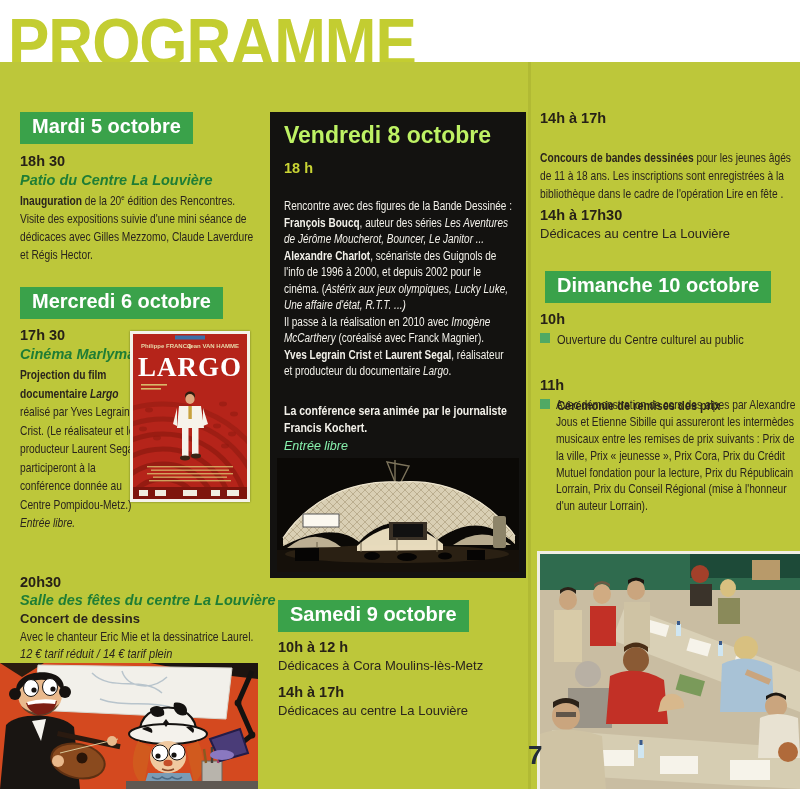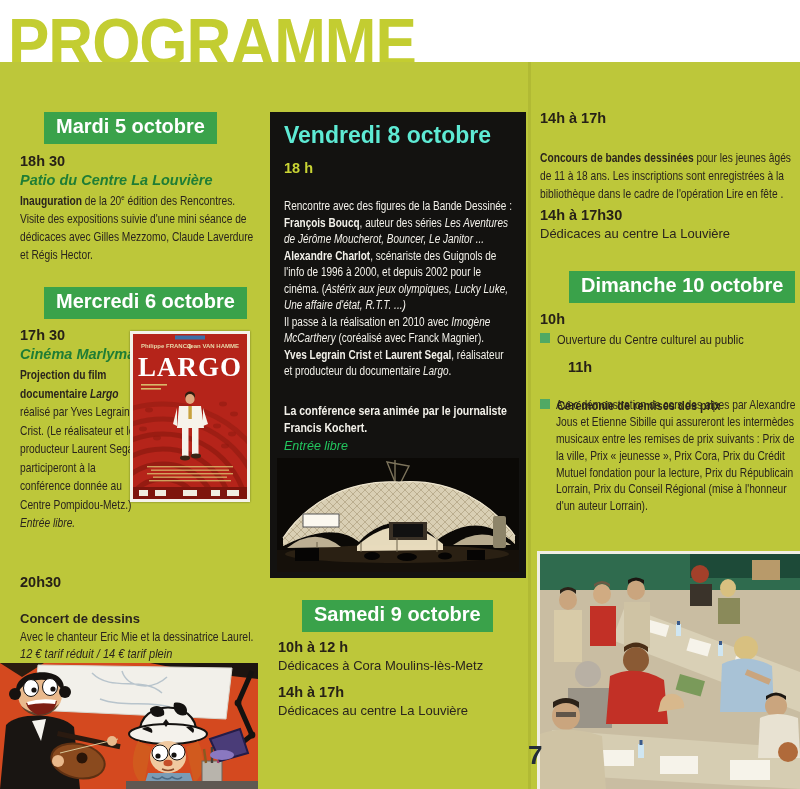--- a/index.html
+++ b/index.html
@@ -2,35 +2,35 @@
 <html><head>
 <meta charset="utf-8">
 <style>
   html,body{margin:0;padding:0;}
   body{width:800px;height:789px;background:#ffffff;font-family:"Liberation Sans",sans-serif;position:relative;overflow:hidden;}
   .page{position:absolute;inset:0;}
   .abs{position:absolute;}
   .title{left:8px;top:2px;font-size:62px;font-weight:700;color:#c3cd31;letter-spacing:-1px;transform:scale(1.0,1.12);transform-origin:0 0;white-space:nowrap;}
   .bg{left:0;top:62px;width:800px;height:727px;background:#bdc73a;}
   .fold{left:528px;top:62px;width:3px;height:727px;background:rgba(90,100,20,.12);}
-  .bar{display:inline-block;background:#3aa24a;color:#fff;font-size:20px;font-weight:700;padding:3px 12px 6px 12px;white-space:nowrap;margin-left:24px;}
+  .bar{display:inline-block;background:#3aa24a;color:#fff;font-size:20px;font-weight:700;padding:3px 12px 6px 12px;white-space:nowrap;}
   .time{font-size:14.5px;font-weight:700;color:#272117;white-space:nowrap;}
   .venue{font-size:14.5px;font-weight:700;font-style:italic;color:#1f7d35;white-space:nowrap;}
   .body-txt{font-size:12.8px;color:#2a241d;line-height:1.4;transform:scaleX(.8);transform-origin:0 0;}
   .plain{font-size:13px;color:#2a241d;white-space:nowrap;}
   .b{font-weight:700;}
   .i{font-style:italic;}
   .bi{font-weight:700;font-style:italic;}
   .sup{font-size:.6em;vertical-align:super;}
   .panel{left:270px;top:112px;width:256px;height:466px;background:#131210;}
-  .panel .heading{position:absolute;left:14px;top:10px;font-size:23px;font-weight:700;color:#5eead4;white-space:nowrap;}
+  .panel .heading{position:absolute;left:14px;top:10px;font-size:23px;font-weight:700;color:#bef264;white-space:nowrap;}
   .panel .time{color:#c9d434;}
   .panel .venue{color:#b7c336;}
   .panel .body-txt{color:#f3f1ea;line-height:1.32;font-size:12.5px;}
-  .note{font-size:12.5px;font-style:italic;color:#22c55e;}
+  .note{font-size:12.5px;font-style:italic;color:#86efac;}
   .bullet-row{padding-left:17px;position:relative;}
   .bullet-row .sq{position:absolute;left:0;top:3px;width:10px;height:10px;background:#50a964;}
   .bullet-label{font-size:13px;color:#2a241d;white-space:nowrap;transform:scaleX(.85);transform-origin:0 0;display:inline-block;}
   .photo-frame{border-left:3px solid #f0efe4;border-top:3px solid #f0efe4;}
   .pgnum{left:528px;top:740px;font-size:26px;font-weight:700;color:#222c38;z-index:5;}
   svg{display:block;}
 </style>
 </head>
 <body>
 
@@ -99,20 +99,21 @@
         <rect x="6" y="156" width="9" height="6"></rect>
           <rect x="22" y="156" width="11" height="6"></rect>
         <rect x="50" y="156" width="14" height="6"></rect>
           <rect x="78" y="156" width="9" height="6"></rect>
         <rect x="94" y="156" width="12" height="6"></rect>
       </g>
     </svg>
   </div>
 
   <div class="abs time" style="left:20px;top:574px;">20h30</div>
+  <div class="abs venue" style="left:20px;top:592px;">Salle des fêtes du centre La Louvière</div>
   <div class="abs plain b" style="left:20px;top:611px;">Concert de dessins</div>
   <div class="abs plain" style="left:20px;top:629px;transform:scaleX(.8);transform-origin:0 0;">Avec le chanteur Eric Mie et la dessinatrice Laurel.</div>
   <div class="abs plain i" style="left:20px;top:646px;transform:scaleX(.85);transform-origin:0 0;">12 € tarif réduit / 14 € tarif plein</div>
 
   <div class="abs" style="left:0px;top:663px;width:258px;height:126px;">
     <svg width="258" height="126" viewBox="0 0 258 126">
       <rect width="258" height="126" fill="#d4491f"></rect>
       <path d="M0,0 L44,0 L22,14 Z" fill="#2a1c10"></path>
       <path d="M150,0 L258,0 L258,16 L196,9 Z" fill="#1c1410"></path>
       <polygon points="38,2 232,5 226,56 34,47" fill="#f2f0ea" stroke="#d8d5cc"></polygon>
@@ -228,21 +229,21 @@
   <div class="abs body-txt" style="left:540px;top:149px;width:322px;"><span class="b">Concours de bandes dessinées</span><span> pour les jeunes âgés de 11 à 18 ans. Les inscriptions sont enregistrées à la bibliothèque dans le cadre de l'opération Lire en fête .</span></div>
   <div class="abs time" style="left:540px;top:207px;">14h à 17h30</div>
   <div class="abs plain" style="left:540px;top:226px;">Dédicaces au centre La Louvière</div>
 
   <div class="abs bar" style="left:545px;top:271px;">Dimanche 10 octobre</div>
   <div class="abs time" style="left:540px;top:311px;">10h</div>
   <div class="abs bullet-row" style="left:540px;top:330px;width:255px;">
     <span class="sq"></span>
     <span class="bullet-label">Ouverture du Centre culturel au public</span>
   </div>
-  <div class="abs time" style="left:540px;top:359px;margin-left:28px;">11h</div>
+  <div class="abs time" style="left:540px;top:377px;">11h</div>
   <div class="abs bullet-row" style="left:540px;top:378px;width:255px;">
     <span class="sq"></span>
     <span class="bullet-label b">Cérémonie de remises des prix</span>
   </div>
   <div class="abs body-txt" style="left:556px;top:397px;width:302px;line-height:1.32;">Avec démonstration de cors des alpes par Alexandre Jous et Etienne Sibille qui assureront les intermèdes musicaux entre les remises de prix suivants : Prix de la ville, Prix « jeunesse », Prix Cora, Prix du Crédit Mutuel fondation pour la lecture, Prix du Républicain Lorrain, Prix du Conseil Régional (mise à l'honneur d'un auteur Lorrain).</div>
   <div class="abs bullet-row" style="left:540px;top:514px;width:255px;">
     <span class="sq"></span>
     <span class="bullet-label" style="white-space:normal;width:290px;line-height:1.32;">Poursuite des dédicaces suivant la disponibilité des auteurs.</span>
   </div>
 

